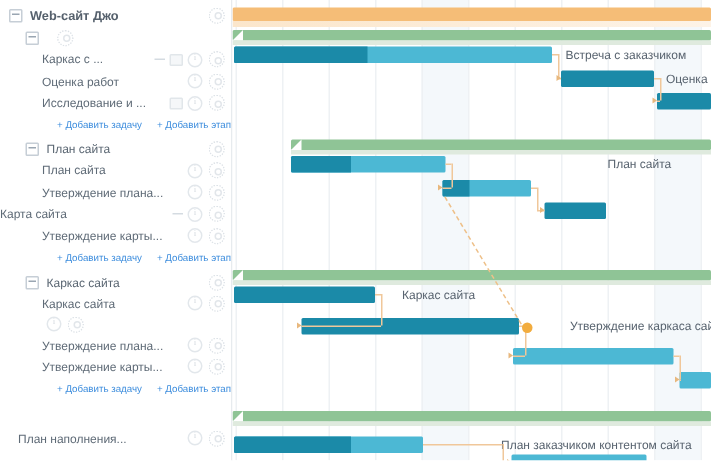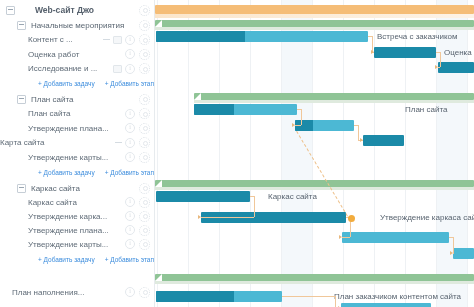--- a/index.html
+++ b/index.html
@@ -123,34 +123,33 @@
     position:absolute;width:7px;height:7px;border-radius:50%;
     background:#f2ac3e;
   }
 </style>
 </head>
 <body>
 
 <div id="app">
 
   <div id="sidebar">
-      <div class="row" style="top: 2px; height: 16px; padding-left: 6px; padding-right: 5px; gap: 15px;">
+      <div class="row" style="top: 2px; height: 16px; padding-left: 6px; padding-right: 5px;">
         <span class="twisty"></span>
         <span class="lbl project">Web-сайт Джо</span>
         <span class="ricons"></span>
         <span class="gear"></span>
       </div>
       <div class="row" style="top: 18px; height: 14px; padding-left: 17px; padding-right: 5px;">
         <span class="twisty"></span>
-        <span class="lbl stage">Начальные мероприятия</span>
         <span class="ricons"></span>
         <span class="gear"></span>
       </div>
       <div class="row" style="top: 32px; height: 15px; padding-left: 28px; padding-right: 5px;">
-        <span class="lbl task">Контент с ...</span>
+        <span class="lbl task">Каркас с ...</span>
         <span class="ricons">
           <span class="mini dash"></span>
           <span class="mini note"></span>
           <span class="mini info">i</span>
         </span>
         <span class="gear"></span>
       </div>
       <div class="row" style="top: 47px; height: 14px; padding-left: 28px; padding-right: 5px;">
         <span class="lbl task">Оценка работ</span>
         <span class="ricons">
@@ -216,21 +215,20 @@
         <span class="gear"></span>
       </div>
       <div class="row" style="top: 195px; height: 14px; padding-left: 28px; padding-right: 5px;">
         <span class="lbl task">Каркас сайта</span>
         <span class="ricons">
           <span class="mini info">i</span>
         </span>
         <span class="gear"></span>
       </div>
       <div class="row" style="top: 209px; height: 14px; padding-left: 28px; padding-right: 5px;">
-        <span class="lbl task">Утверждение карка...</span>
         <span class="ricons">
           <span class="mini info">i</span>
         </span>
         <span class="gear"></span>
       </div>
       <div class="row" style="top: 223px; height: 14px; padding-left: 28px; padding-right: 5px;">
         <span class="lbl task">Утверждение плана...</span>
         <span class="ricons">
           <span class="mini info">i</span>
         </span>

